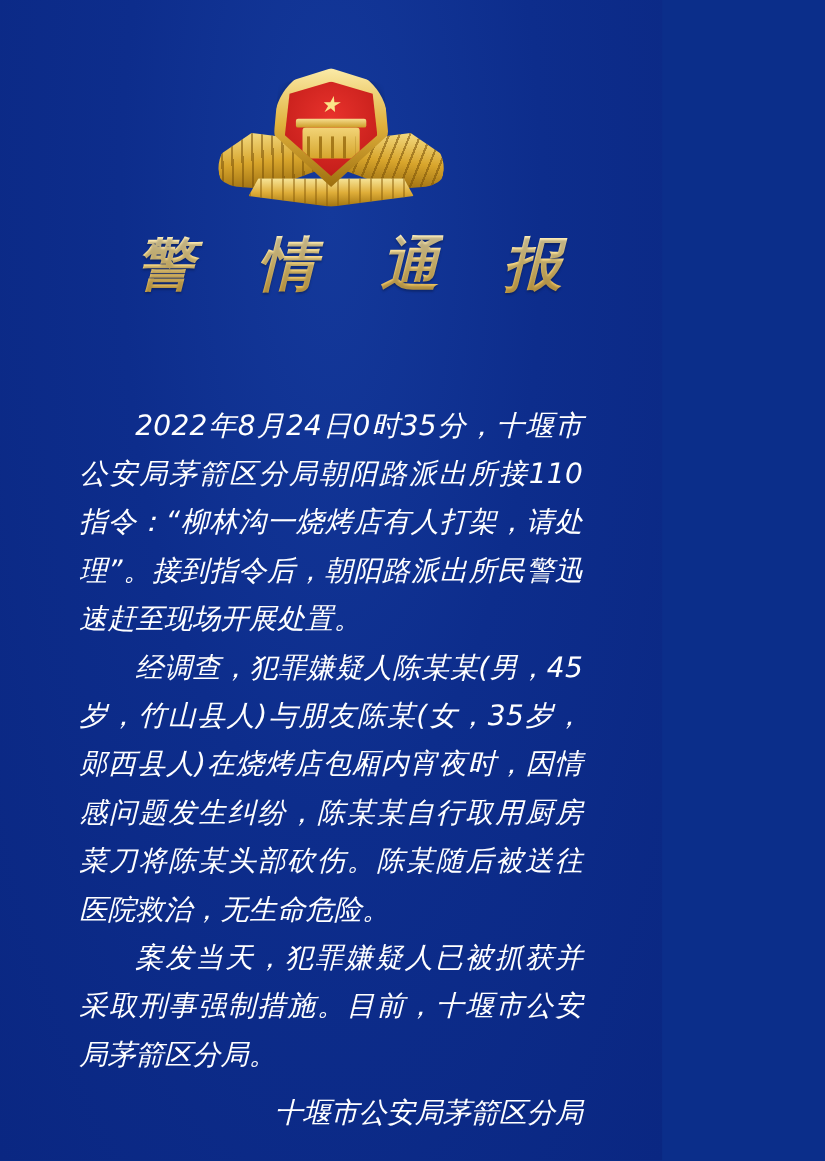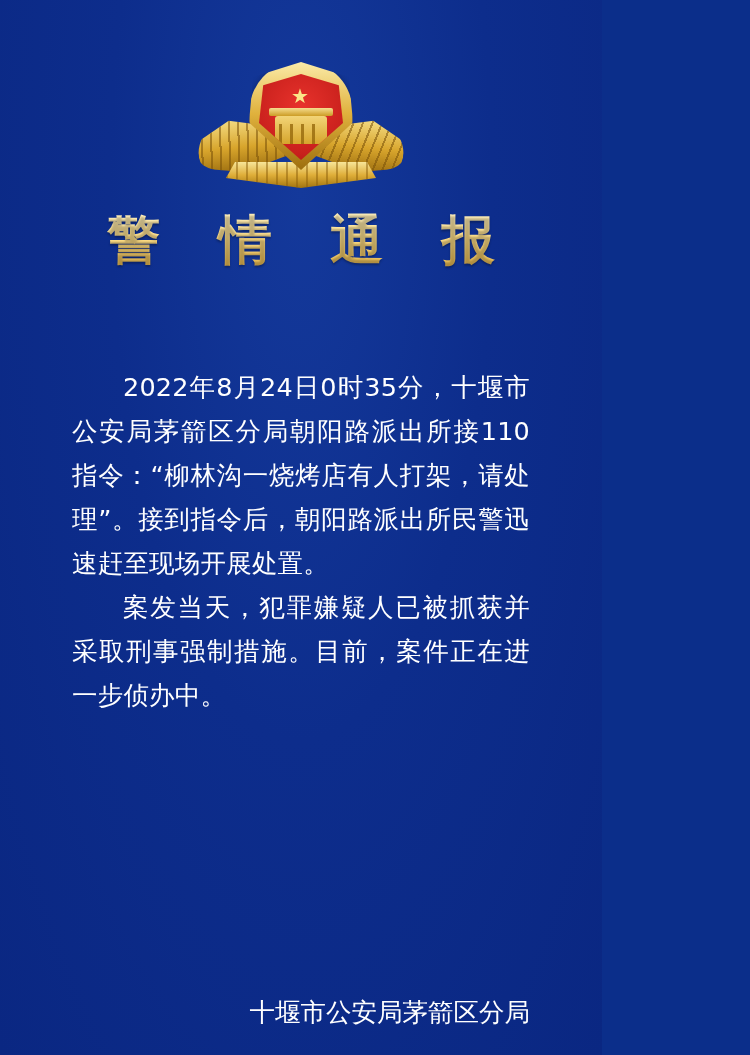--- a/index.html
+++ b/index.html
@@ -13,21 +13,22 @@
     font-family: "Liberation Sans", sans-serif;
     overflow: hidden;
   }
   .poster {
     position: relative;
     width: 602px;
     height: 1055px;
     box-sizing: border-box;
     background:
       radial-gradient(ellipse at 50% 18%, #14399b 0%, #0d2d8c 45%, #0a2782 100%);
-    padding: 0;
+    padding: 16px;
+    font-style: italic;
   }
   
   .emblem-wrap {
     position: absolute;
     top: 58px;
     left: 0;
     width: 100%;
     display: flex;
     justify-content: center;
   }
@@ -217,20 +218,21 @@
           </div>
         </div>
       </div>
     </div>
   </div>
 
   <div class="title">警 情 通 报</div>
 
   <div class="body-text">
     <p>2022年8月24日0时35分，十堰市公安局茅箭区分局朝阳路派出所接110指令：“柳林沟一烧烤店有人打架，请处理”。接到指令后，朝阳路派出所民警迅速赶至现场开展处置。</p>
-    <p>案发当天，犯罪嫌疑人已被抓获并采取刑事强制措施。目前，案件正在进一步侦办中。</p>
+    <p>经调查，犯罪嫌疑人陈某某(男，45岁，竹山县人)与朋友陈某(女，35岁，郧西县人)在烧烤店包厢内宵夜时，因情感问题发生纠纷，陈某某自行取用厨房菜刀将陈某头部砍伤。陈某随后被送往医院救治，无生命危险。</p>
+    <p>案发当天，犯罪嫌疑人已被抓获并采取刑事强制措施。目前，十堰市公安局茅箭区分局。</p>
   </div>
 
   <div class="signature">
     <div>十堰市公安局茅箭区分局</div>
   </div>
 
 </div>
 
 </body></html>

